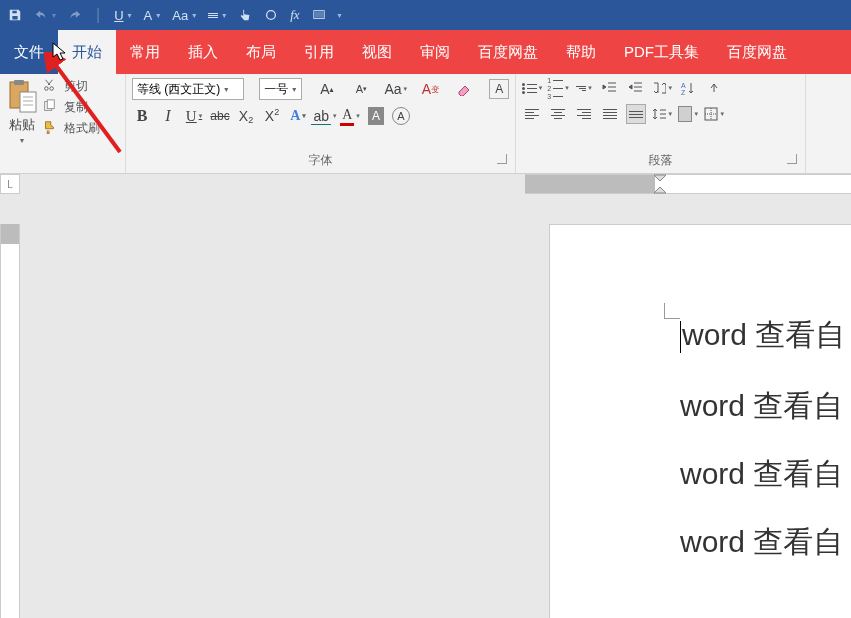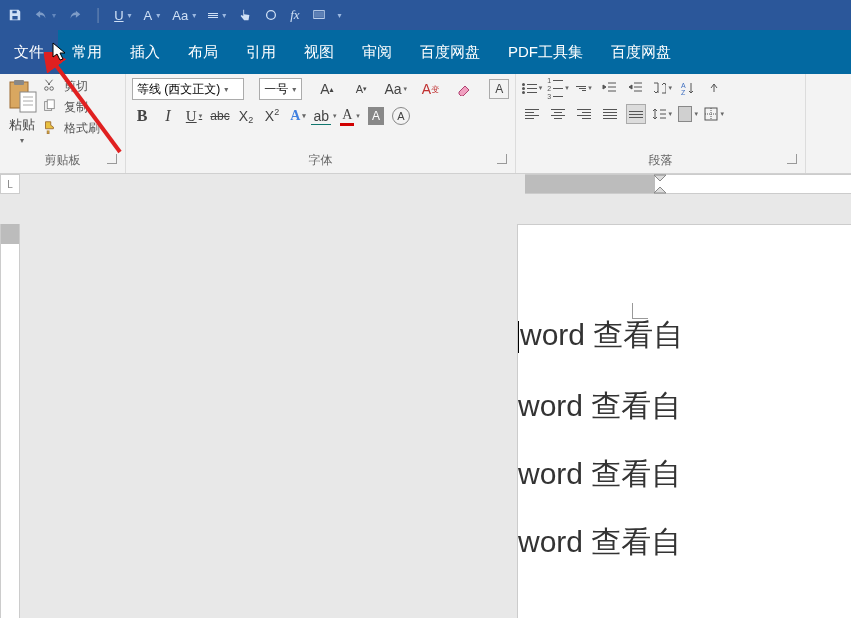--- a/index.html
+++ b/index.html
@@ -19,21 +19,21 @@
       gap: 4px;
       color: #cfe0f5;
       font-size: 13px;
       cursor: pointer;
     }
     .titlebar .sep { color: #6080b0; margin: 0 2px; }
     .titlebar svg { width: 14px; height: 14px; fill: #cfe0f5; }
     .titlebar .chevron { font-size: 8px; color: #9bb8e0; }
 
     .tabbar {
-      background: #0369a1;
+      background: #ef4444;
       height: 44px;
       display: flex;
       align-items: stretch;
     }
     .tabbar .tab {
       color: #fff;
       font-size: 15px;
       padding: 0 14px;
       display: flex;
       align-items: center;
@@ -190,21 +190,23 @@
       background: #bcbcbc;
     }
     .gray-space { width: 497px; background: #e8e8e8; }
     .page {
       background: #fff;
       margin-top: 30px;
       flex: 1;
       border-left: 1px solid #ccc;
       border-top: 1px solid #ccc;
       padding-top: 95px;
+      padding-left: 130px;
       position: relative;
+      margin-left: 32px;
     }
     .corner-mark {
       position: absolute;
       left: 114px;
       top: 78px;
       width: 16px;
       height: 16px;
       border-left: 1px solid #999;
       border-bottom: 1px solid #999;
     }
@@ -288,27 +290,29 @@
         <rect x="3" y="4" width="10" height="7" fill="#cfe0f5" opacity=".3"></rect>
       </svg>
   </span>
   <span class="item">
     <span class="chevron">▾</span>
   </span>
 </div>
 
 <div class="tabbar">
   <div class="tab file">文件</div>
+  <div class="tab active">开始</div>
   <div class="tab">常用</div>
   <div class="tab">插入</div>
   <div class="tab">布局</div>
   <div class="tab">引用</div>
   <div class="tab">视图</div>
   <div class="tab">审阅</div>
   <div class="tab">百度网盘</div>
+  <div class="tab">帮助</div>
   <div class="tab">PDF工具集</div>
   <div class="tab">百度网盘</div>
 </div>
 
 <svg class="cursor-arrow" viewBox="0 0 16 20">
   <path d="M1 1 L1 15 L5 12 L8 18 L11 17 L8 11 L13 11 Z" fill="#fff" stroke="#000" stroke-width="1"></path>
 </svg>
 <svg class="red-arrow" width="90" height="110">
   <defs>
       <marker id="ah" markerWidth="8" markerHeight="8" refX="2" refY="3" orient="auto">
@@ -349,24 +353,20 @@
           <span>复制</span>
         </div>
         <div class="row">
           <svg viewBox="0 0 16 16">
               <path d="M4 2h6v4l3 2v2H4V2zm2 10v4h2v-4" fill="#e8c040" stroke="#9b6a30"></path>
             </svg>
           <span>格式刷</span>
         </div>
       </div>
     </div>
-    <div class="group-label">
-      <span>剪贴板</span>
-      <span class="launcher"></span>
-    </div>
   </div>
 
   <div class="group font-group">
     <div>
       <div class="font-row1">
         <div class="dropdown font-name">
           <span>等线 (西文正文)</span>
           <span class="dd-chevron">▾</span>
         </div>
         <div class="dropdown font-size">

